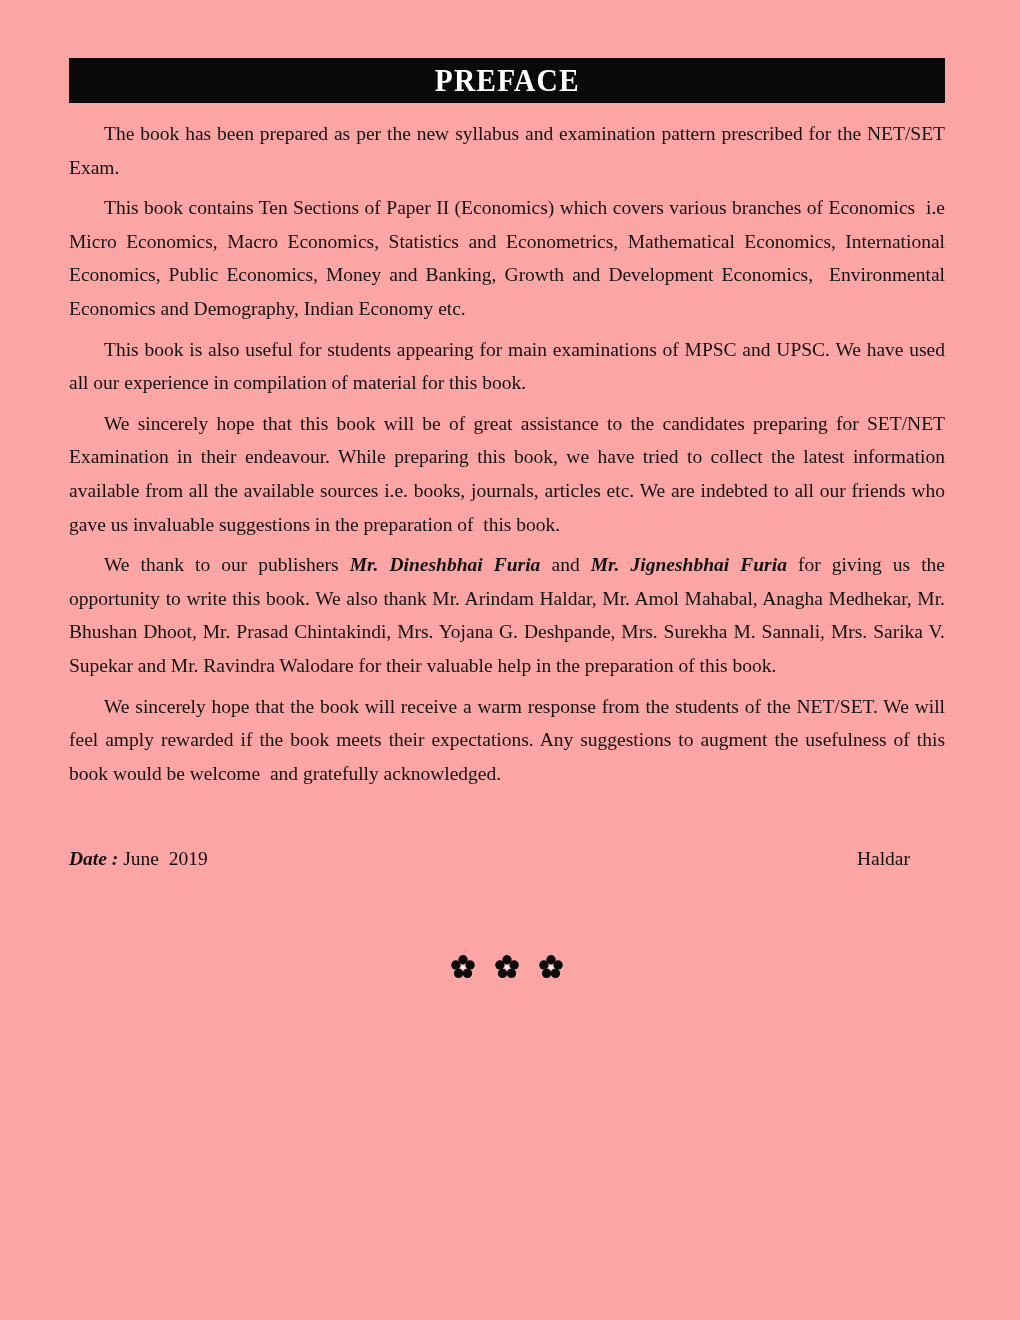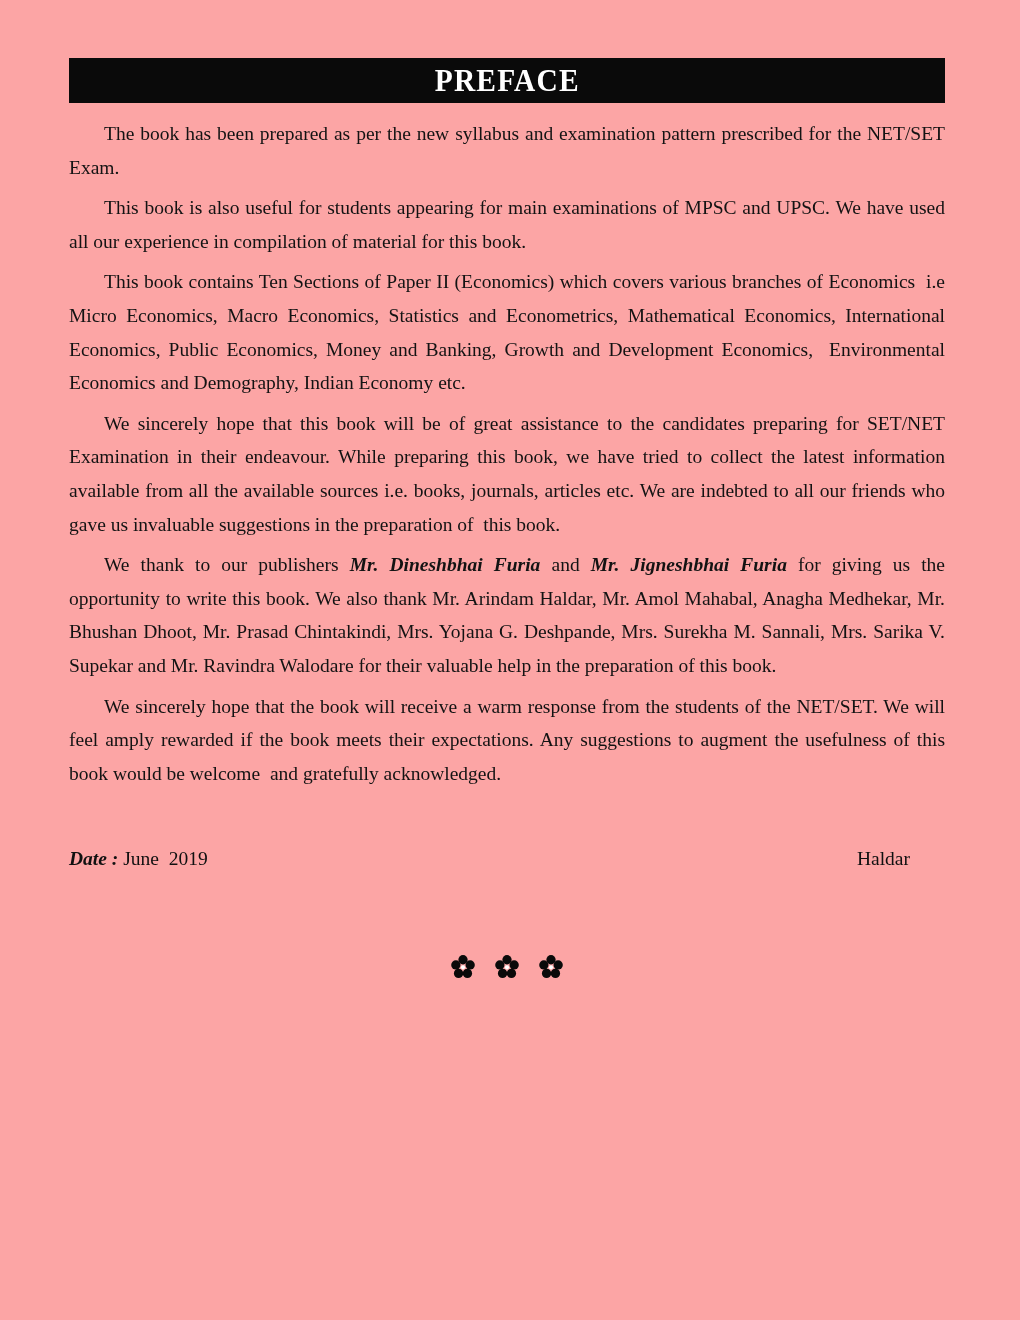--- a/index.html
+++ b/index.html
@@ -122,23 +122,23 @@
 
     <div class="title-banner">
       <span class="title-text">PREFACE</span>
     </div>
 
     <div class="body-text">
 
 
       <p class="para">The book has been prepared as per the new syllabus and examination pattern prescribed for the NET/SET Exam.</p>
 
+      <p class="para">This book contains Ten Sections of Paper II (Economics) which covers various branches of Economics  i.e  Micro Economics, Macro Economics, Statistics and Econometrics, Mathematical Economics, International Economics, Public Economics, Money and Banking, Growth and Development Economics,  Environmental Economics and Demography, Indian Economy etc.</p>
+
       <p class="para">This book is also useful for students appearing for main examinations of MPSC and UPSC. We have used all our experience in compilation of material for this book.</p>
-
-      <p class="para">This book contains Ten Sections of Paper II (Economics) which covers various branches of Economics  i.e  Micro Economics, Macro Economics, Statistics and Econometrics, Mathematical Economics, International Economics, Public Economics, Money and Banking, Growth and Development Economics,  Environmental Economics and Demography, Indian Economy etc.</p>
 
       <p class="para">We sincerely hope that this book will be of great assistance to the candidates preparing for SET/NET Examination in their endeavour. While preparing this book, we have tried to collect the latest information available from all the available sources i.e. books, journals, articles etc. We are indebted to all our friends who gave us invaluable suggestions in the preparation of  this book.</p>
 
 
       <p class="para"><span>We thank to our publishers </span><span class="nm">Mr. Dineshbhai Furia</span><span> and </span><span class="nm">Mr. Jigneshbhai Furia</span><span> for giving us the opportunity to write this book. We also thank Mr. Arindam Haldar, Mr. Amol Mahabal, Anagha Medhekar, Mr. Bhushan Dhoot, Mr. Prasad Chintakindi, Mrs. Yojana G. Deshpande, Mrs. Surekha M. Sannali, Mrs. Sarika V. Supekar and Mr. Ravindra Walodare for their valuable help in the preparation of this book.</span></p>
 
       <p class="para">We sincerely hope that the book will receive a warm response from the students of the NET/SET. We will feel amply rewarded if the book meets their expectations. Any suggestions to augment the usefulness of this book would be welcome  and gratefully acknowledged.</p>
 
     </div>
 

